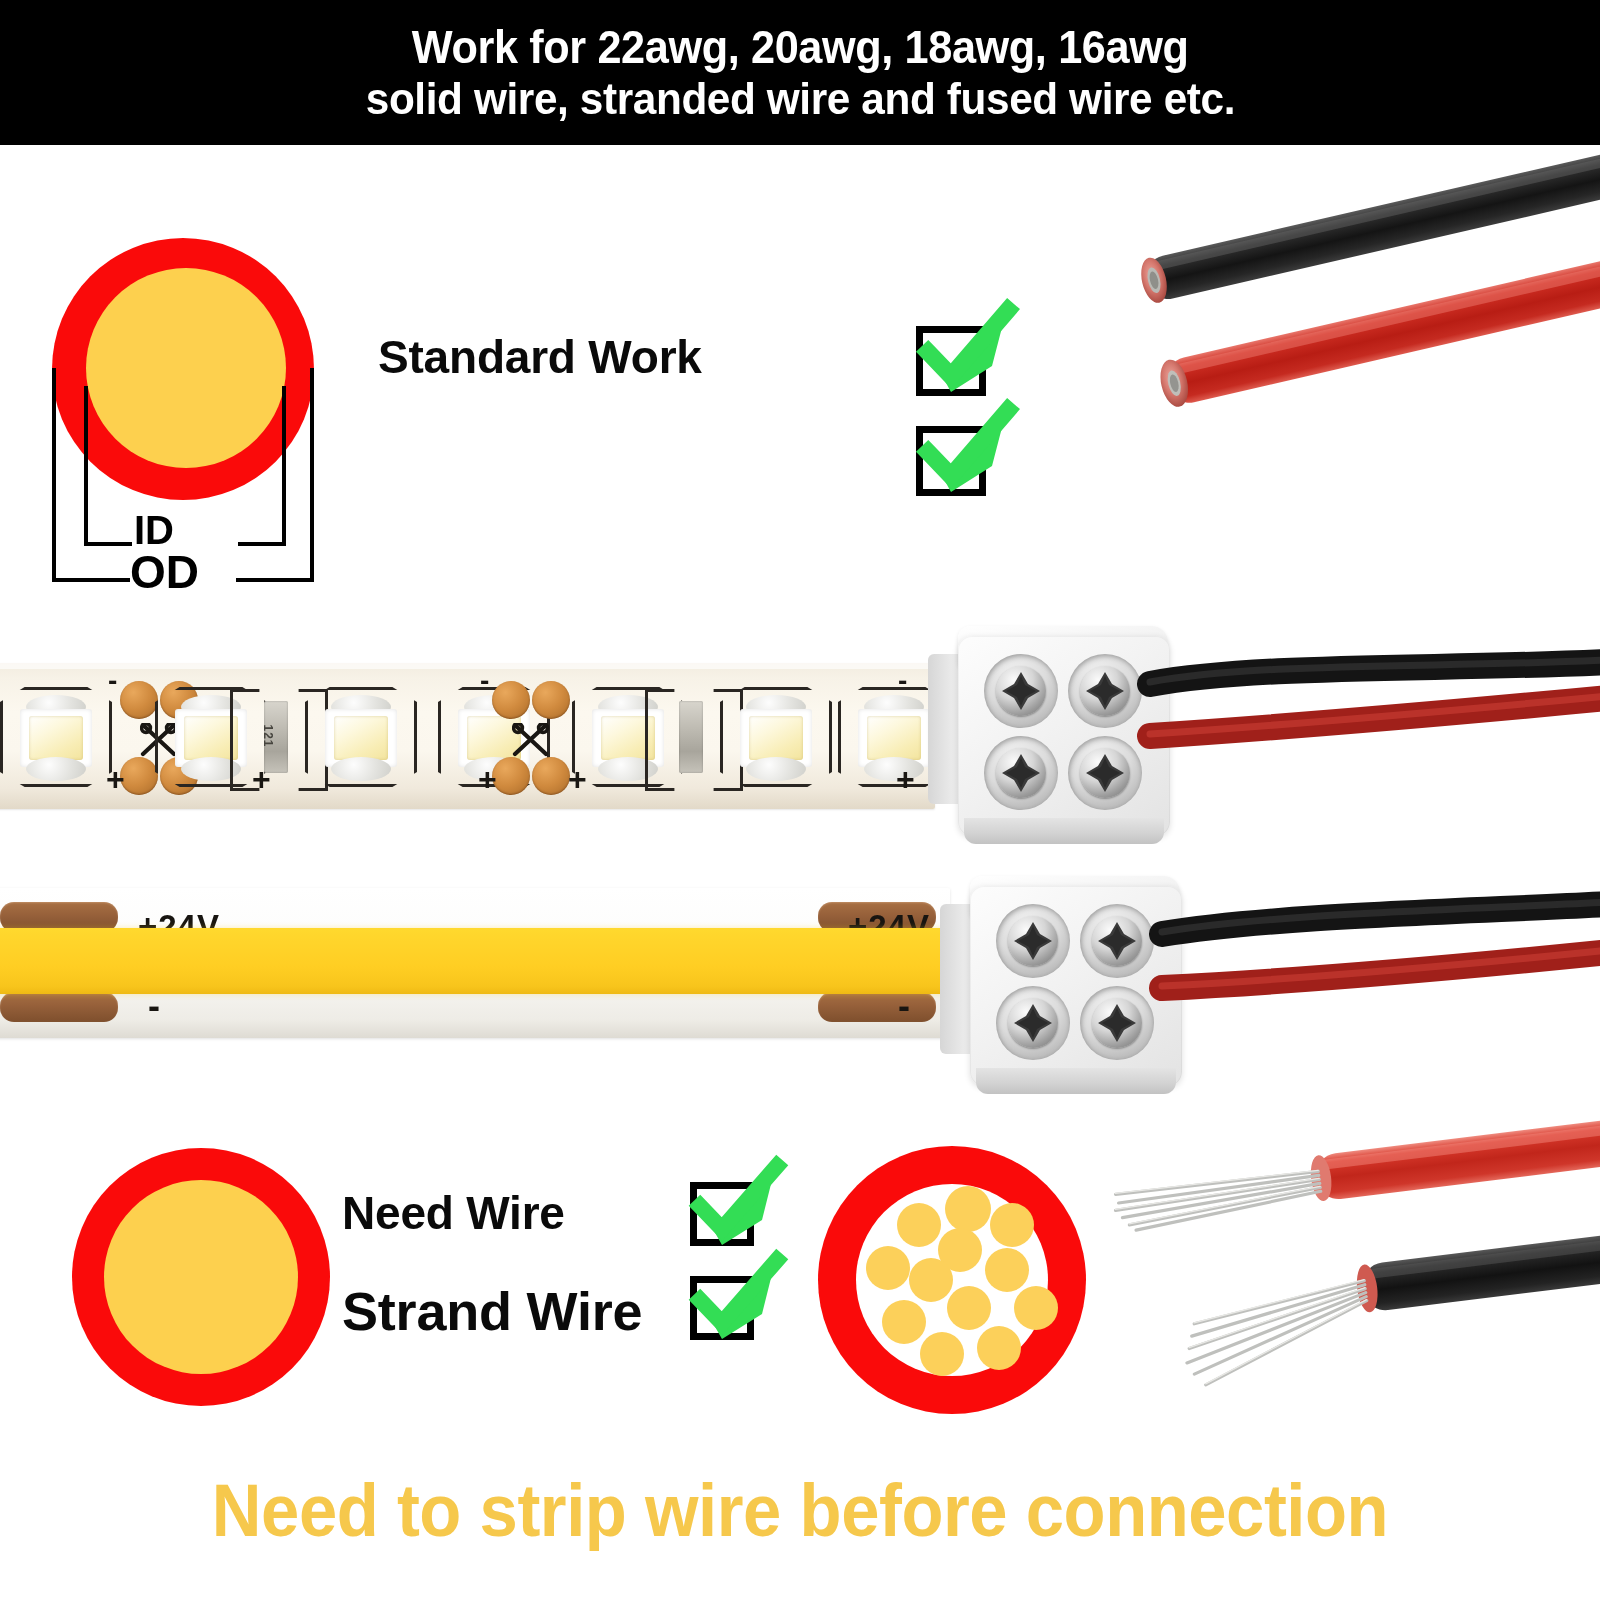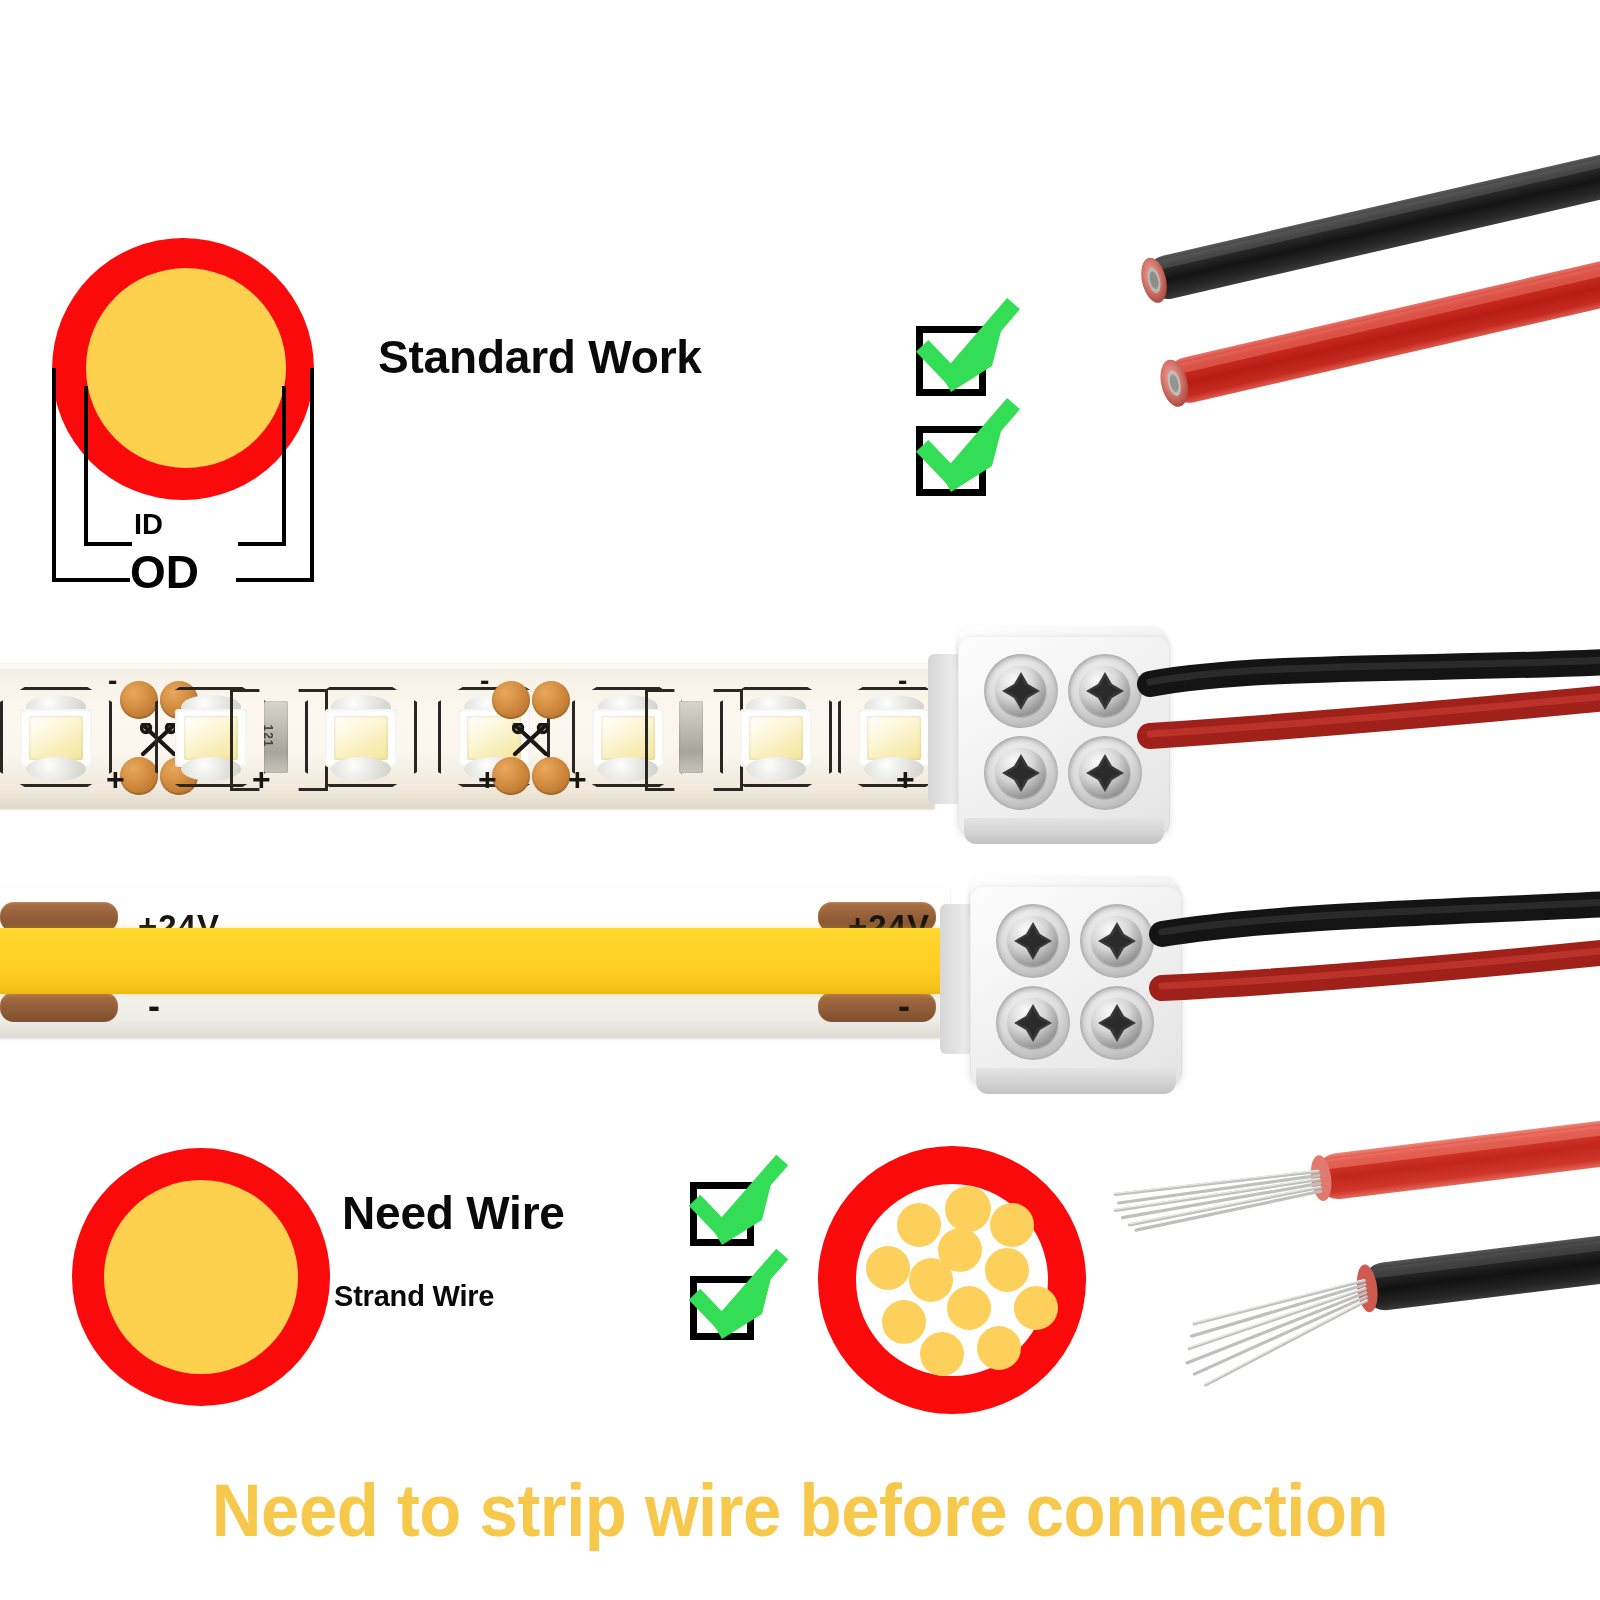--- a/index.html
+++ b/index.html
@@ -195,32 +195,36 @@
     font-family:"Liberation Sans","DejaVu Sans",sans-serif;
     letter-spacing:-0.5px;
     transform:scaleX(0.93);
   }
 </style>
 </head>
 <body>
 
 <div id="page">
 
+  <div class="banner">
+    <div class="banner-line l1">Work for 22awg, 20awg, 18awg, 16awg</div>
+    <div class="banner-line l2">solid wire, stranded wire and fused wire etc.</div>
+  </div>
 
   <div>
     <div class="xsec-ring" style="left:52px;top:238px;width:262px;height:262px;"></div>
     <div class="xsec-core" style="left:86px;top:268px;width:200px;height:200px;"></div>
 
     <div class="bracket">
       <div class="bk-v" style="left:84px;top:386px;width:4px;height:160px;"></div>
       <div class="bk-v" style="left:282px;top:386px;width:4px;height:160px;"></div>
       <div class="bk-h" style="left:84px;top:542px;width:48px;height:4px;"></div>
       <div class="bk-h" style="left:238px;top:542px;width:48px;height:4px;"></div>
     </div>
-    <div class="dim-label" style="left:134px;top:508px;font-size:29px;">ID</div>
+    <div class="dim-label" style="left:134px;top:508px;font-size:40px;">ID</div>
 
     <div class="bracket">
       <div class="bk-v" style="left:52px;top:368px;width:4px;height:214px;"></div>
       <div class="bk-v" style="left:310px;top:368px;width:4px;height:214px;"></div>
       <div class="bk-h" style="left:52px;top:578px;width:78px;height:4px;"></div>
       <div class="bk-h" style="left:236px;top:578px;width:78px;height:4px;"></div>
     </div>
     <div class="dim-label" style="left:130px;top:545px;font-size:46px;">OD</div>
   </div>
 
@@ -486,21 +490,21 @@
 
   <div class="feat-label" style="left:342px;top:1186px;font-size:46px;">Need Wire</div>
   <div class="checkbox-wrap" style="left:690px;top:1182px;width:84px;height:72px;">
     <div class="checkbox-box" style="width:64px;height:64px;"></div>
     <svg class="check-svg" width="92" height="82" viewBox="0 0 92 82" style="left:2px;top:-16px;">
       <path d="M9 42 L28 61 L83 2 L70 54 L30 79 Z" fill="#33DD55"></path>
       <path d="M8 40 L30 63 L85 0" stroke="#33DD55" stroke-width="16" fill="none" stroke-linecap="square" stroke-linejoin="miter"></path>
     </svg>
   </div>
 
-  <div class="feat-label" style="left:334px;top:1280px;font-size:29px;">Strand Wire</div>
+  <div class="feat-label" style="left:342px;top:1280px;font-size:54px;">Strand Wire</div>
   <div class="checkbox-wrap" style="left:690px;top:1276px;width:84px;height:72px;">
     <div class="checkbox-box" style="width:64px;height:64px;"></div>
     <svg class="check-svg" width="92" height="82" viewBox="0 0 92 82" style="left:2px;top:-16px;">
       <path d="M9 42 L28 61 L83 2 L70 54 L30 79 Z" fill="#33DD55"></path>
       <path d="M8 40 L30 63 L85 0" stroke="#33DD55" stroke-width="16" fill="none" stroke-linecap="square" stroke-linejoin="miter"></path>
     </svg>
   </div>
 
   <div>
     <div class="xsec-ring" style="left:818px;top:1146px;width:268px;height:268px;"></div>

